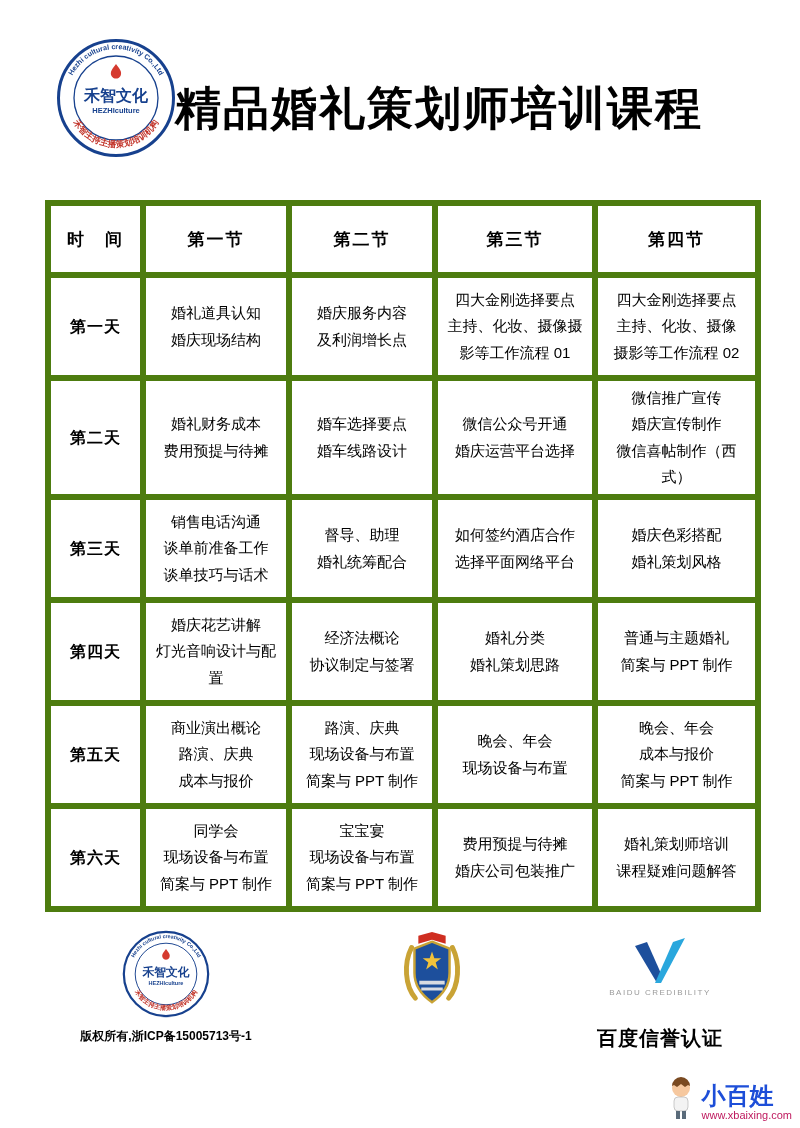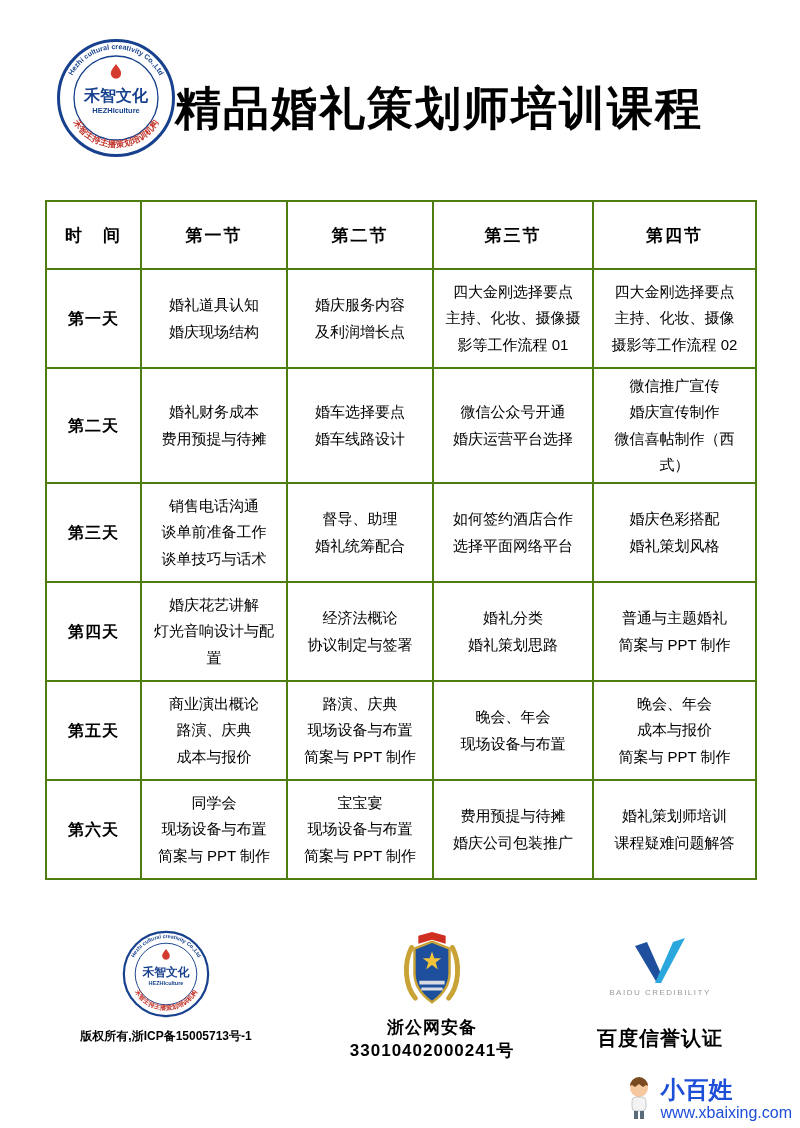--- a/index.html
+++ b/index.html
@@ -6,41 +6,41 @@
   .page{position:relative;width:800px;height:1128px;margin:0 auto;background:#fff;
         font-family:"Liberation Sans","DejaVu Sans",sans-serif;color:#000;overflow:hidden;}
 
   
   .brand-logo{position:absolute;left:56px;top:38px;}
   .page-title{position:absolute;left:175px;top:78px;width:590px;text-align:left;
               font-size:46px;font-weight:900;letter-spacing:2px;white-space:nowrap;}
 
   
   table.course{position:absolute;left:45px;top:200px;width:710px;border-collapse:collapse;table-layout:fixed;}
-  .course th,.course td{border:2px solid #4d7c0f;text-align:center;vertical-align:middle;padding:4px 6px;}
+  .course th,.course td{border:6px solid #4d7c0f;text-align:center;vertical-align:middle;padding:4px 6px;}
   .course th{height:58px;font-size:17px;font-weight:bold;letter-spacing:2px;}
   .course td{height:89px;font-size:15px;line-height:1.75;white-space:pre-line;}
   .course td.day{font-weight:bold;font-size:16px;letter-spacing:1px;}
   col.c-time{width:95px;} col.c1{width:146px;} col.c2{width:146px;} col.c3{width:160px;} col.c4{width:163px;}
 
   
   .footer-company{position:absolute;left:68px;top:930px;width:196px;text-align:center;}
   .footer-company .txt{margin-top:6px;font-size:12px;font-weight:bold;}
   .footer-police{position:absolute;left:312px;top:930px;width:240px;text-align:center;}
   .footer-police .txt{margin-top:4px;font-size:17px;font-weight:bold;letter-spacing:1px;}
   .footer-baidu{position:absolute;left:575px;top:938px;width:170px;text-align:center;}
   .baidu-cn{font-size:17px;font-weight:bold;margin-top:2px;}
   .baidu-en{font-size:8px;color:#9a9a9a;letter-spacing:1.5px;}
   .baidu-cert{font-size:20px;font-weight:bold;margin-top:28px;letter-spacing:1px;}
 
   
   .watermark{position:absolute;right:8px;bottom:6px;display:flex;align-items:flex-end;gap:4px;}
   .wm-text{text-align:left;line-height:1.15;}
   .wm-name{font-size:24px;font-weight:bold;color:#1d4ed8;}
-  .wm-url{font-size:16px;color:#1d4ed8;}
+  .wm-url{font-size:11px;color:#be185d;}
 </style>
 </head>
 <body>
 
 <div class="page">
 
   <div class="brand-logo">
     <svg width="120" height="120" viewBox="0 0 120 120">
       <circle cx="60" cy="60" r="57.5" fill="#fff" stroke="#17418e" stroke-width="3"></circle>
       <circle cx="60" cy="60" r="42" fill="none" stroke="#17418e" stroke-width="1.3"></circle>
@@ -181,21 +181,20 @@
 
   <div class="footer-police">
     <svg width="58" height="78" viewBox="0 0 58 80">
       <path d="M12,70 C1,57 0,34 8,18" fill="none" stroke="#c9a335" stroke-width="5" stroke-linecap="round"></path>
       <path d="M46,70 C57,57 58,34 50,18" fill="none" stroke="#c9a335" stroke-width="5" stroke-linecap="round"></path>
       <path d="M29,2 L43,6 L43,14 L29,10 L15,14 L15,6 Z" fill="#cf2e21"></path>
       <path d="M29,12 L47,19 L47,44 C47,58 39,67 29,74 C19,67 11,58 11,44 L11,19 Z" fill="#1d4f9c" stroke="#c9a335" stroke-width="2.5"></path>
       <polygon points="29,22 31.4,29 38.5,29 32.8,33.4 35,40.4 29,36 23,40.4 25.2,33.4 19.5,29 26.6,29" fill="#f2c23a"></polygon>
       <path d="M16,52 h26 v4 h-26 z M18,59 h22 v3 h-22 z" fill="#d8dbe2"></path>
     </svg>
-    <div class="txt">浙公网安备 33010402000241号</div>
   </div>
 
   <div class="footer-baidu">
     <svg width="54" height="46" viewBox="0 0 54 46">
       <polygon points="2,8 14,4 30,40 24,45" fill="#1d4f9c"></polygon>
       <polygon points="40,4 52,0 28,45 22,45" fill="#2aa7dd"></polygon>
     </svg>
     <div class="baidu-en">BAIDU CREDIBILITY</div>
     <div class="baidu-cert">百度信誉认证</div>
   </div>

